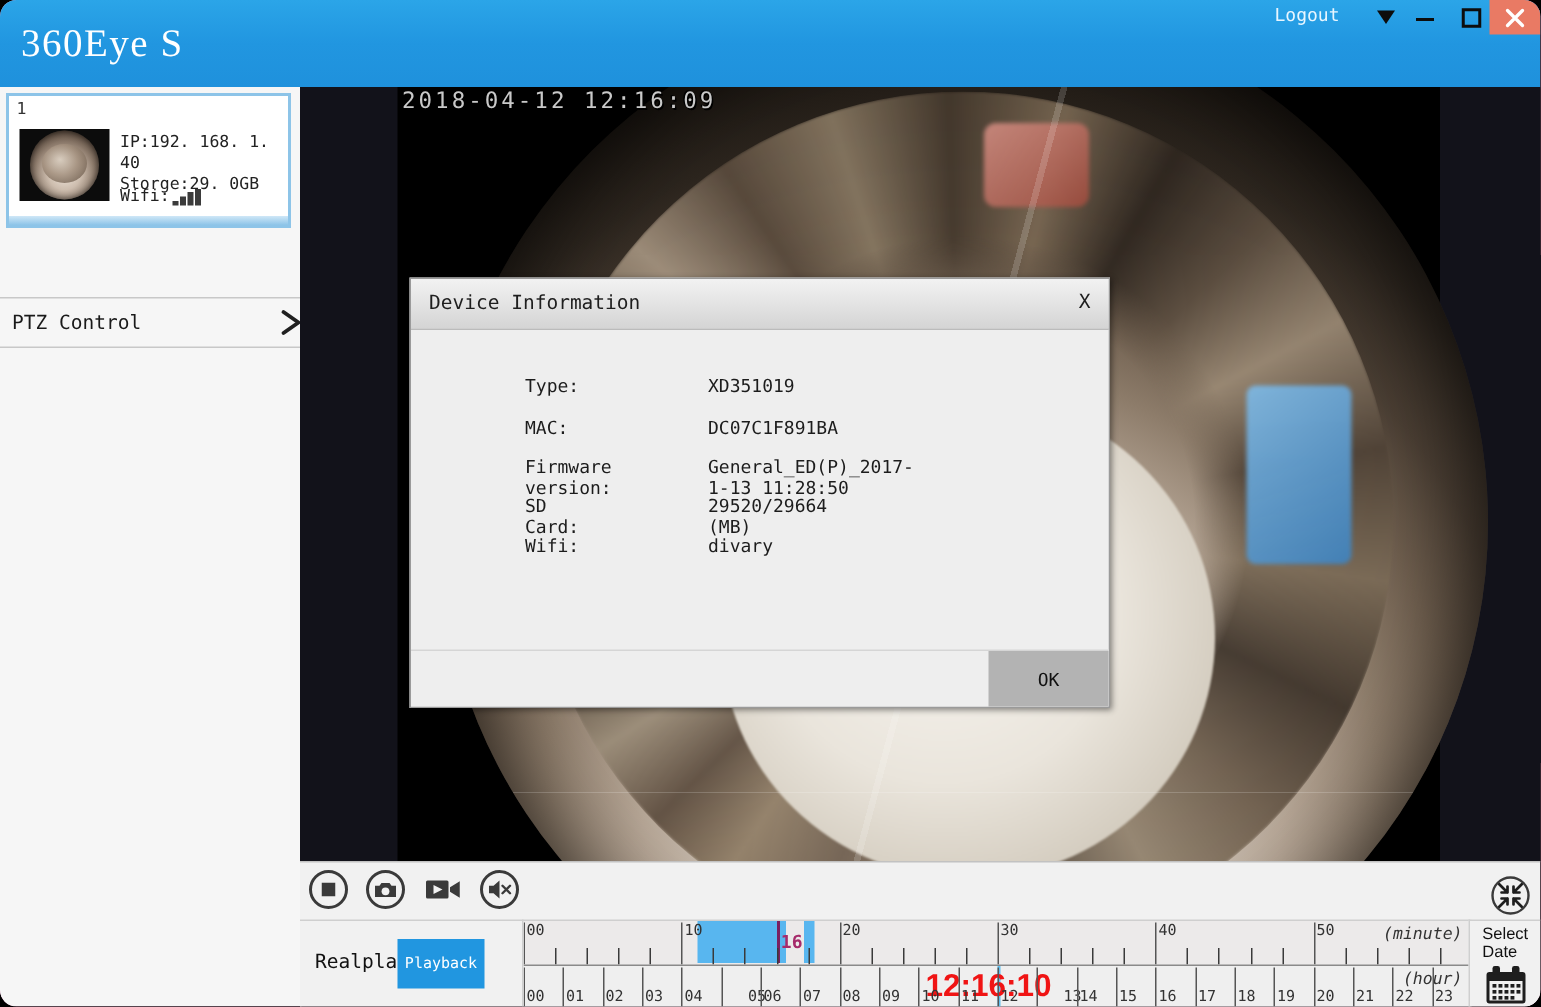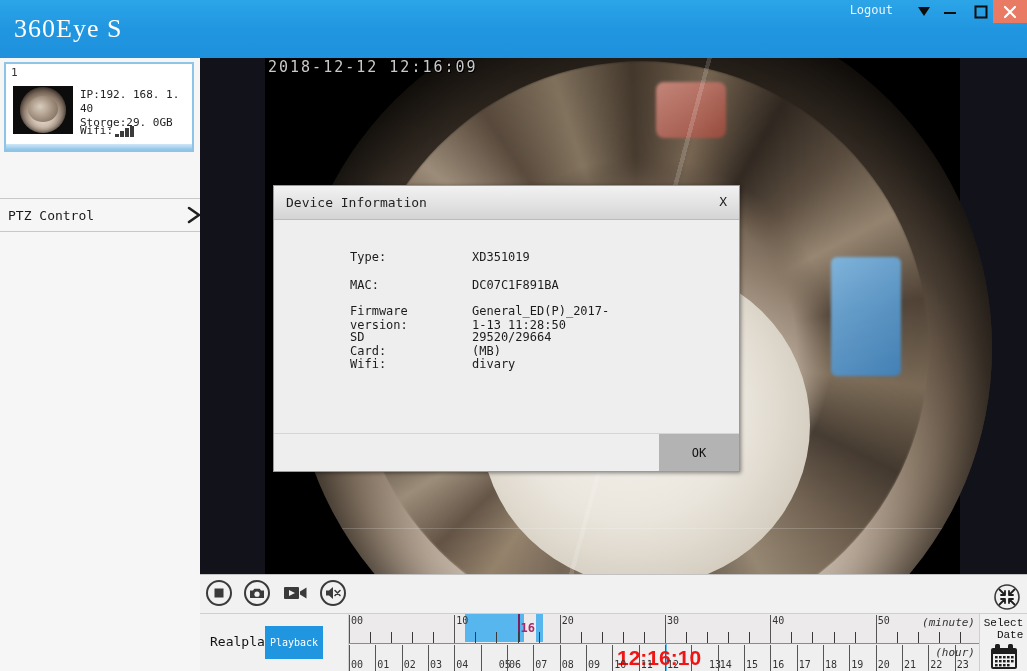--- a/index.html
+++ b/index.html
@@ -7,20 +7,21 @@
     width: 1027px; height: 671px;
     overflow: hidden;
     background: #000;
     font-family: "Liberation Sans", sans-serif;
   }
   #app {
     position: relative;
     width: 1027px; height: 671px;
     background: #f9a8d4;
     overflow: hidden;
+    border-radius: 11px;
   }
 
   
   #titlebar {
     position: absolute; left: 0; top: 0;
     width: 1027px; height: 58px;
     background: linear-gradient(to bottom, #2ba5e8 0%, #2196e0 50%, #1f91dc 100%);
     border-bottom: 1px solid #1178bb;
   }
   #app-title {
@@ -357,22 +358,22 @@
   #date-picker {
     position: absolute; right: 0px; top: 38px;
     width: 47px; height: 59px;
     border-left: 1px solid #cfcfcf;
     border-top: 1px solid #cfcfcf;
     background: #f1f1f1;
     display:flex; flex-direction:column; align-items:center; justify-content:flex-start;
     cursor: pointer;
   }
   #date-picker .dp-label {
-    font-family: Liberation Mono, monospace;
-    font-size: 11px; color: #111; line-height: 12px; text-align:right;
+    font-family: Liberation Sans, sans-serif;
+    font-size: 11px; color: #111; line-height: 12px; text-align:left;
     margin-top: 3px;
   }
   #date-picker .dp-icon { margin-top: 2px; }
 </style>
 </head>
 <body>
 
 <div id="app">
 
   <div id="titlebar">
@@ -446,21 +447,21 @@
 
     <div id="fisheye">
       <div class="ring"></div>
       <div class="center-floor"></div>
       <div class="blue-box"></div>
 
       <div class="red-box"></div>
       <div class="seam"></div>
     </div>
 
-    <div id="osd-time">2018-12-12 12:16:09</div>
+    <div id="osd-time">2018-04-12 12:16:09</div>
   </div>
 
   <div id="dialog">
     <div id="dialog-titlebar">
       <div id="dialog-title">Device Information</div>
       <div id="dialog-close">X</div>
     </div>
 
     <div id="dialog-body">
       <div class="info-row" style="top:30px;">

